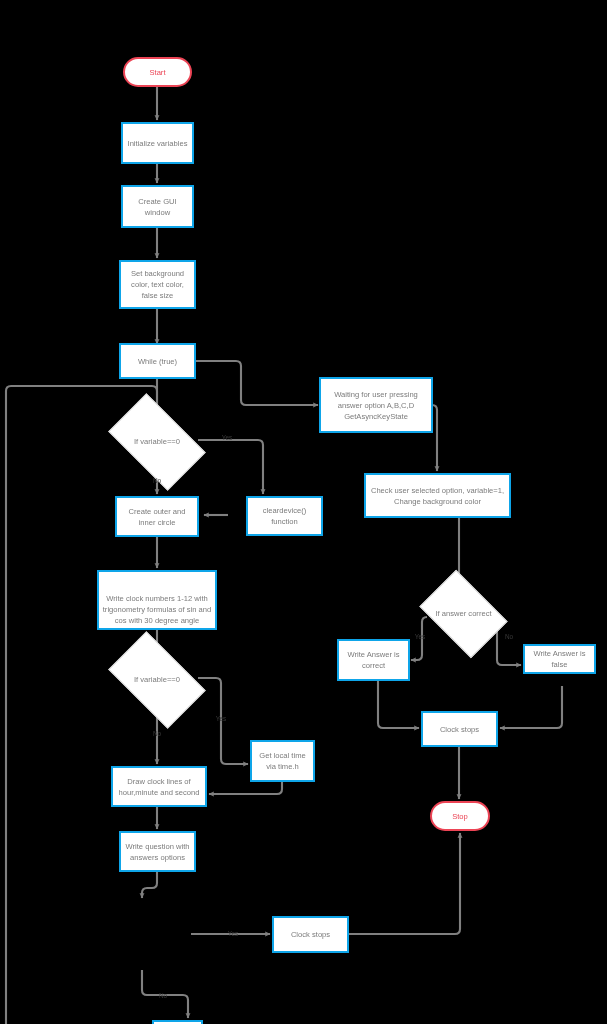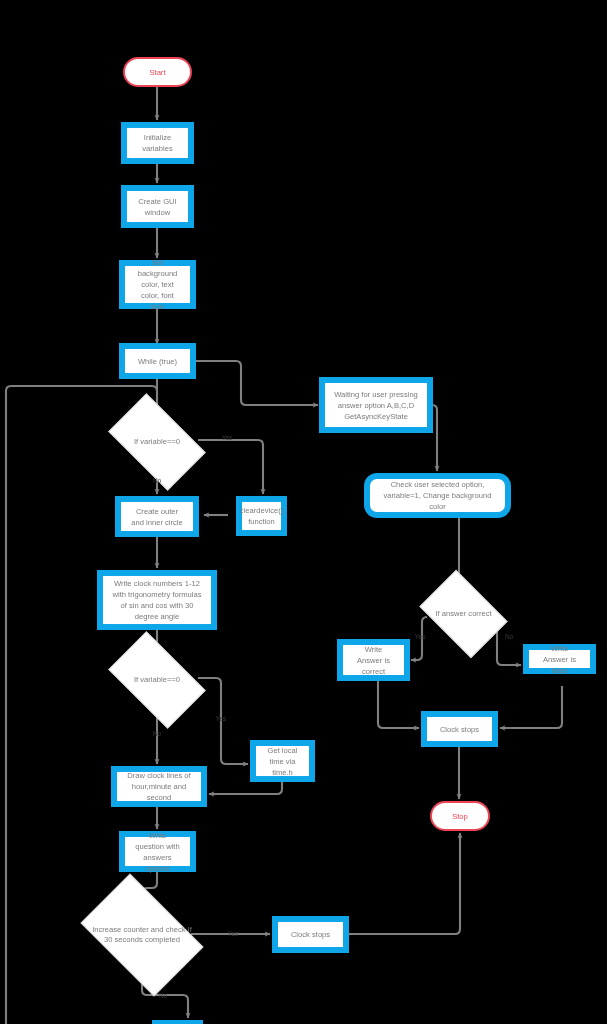--- a/index.html
+++ b/index.html
@@ -39,25 +39,25 @@
     box-sizing: border-box;
     display: flex;
     align-items: center;
     justify-content: center;
     text-align: center;
   }
 
   
   .node-process {
     background: #ffffff;
-    border: 6px solid #0ea5e9;
+    border: 2px solid #0ea5e9;
     color: #7b7b7b;
     font-size: 7.6px;
     line-height: 11px;
-    padding: 2px 9px;
+    padding: 2px 3px;
   }
 
   
   .node-terminal {
     background: #ffffff;
     border: 2px solid #ec4455;
     border-radius: 999px;
     color: #ec4455;
     font-size: 7.6px;
     line-height: 11px;
@@ -177,33 +177,33 @@
 
     <div class="node node-process" style="left:121px; top:75px; width:73px; height:42px;">
       <span>Initialize variables</span>
     </div>
 
     <div class="node node-process" style="left:121px; top:138px; width:73px; height:43px;">
       <span>Create GUI window</span>
     </div>
 
     <div class="node node-process" style="left:119px; top:213px; width:77px; height:49px;">
-      <span>Set background color, text color, font size</span>
+      <span>Set background color, text color, false size</span>
     </div>
 
     <div class="node node-process" style="left:119px; top:296px; width:77px; height:36px;">
       <span>While (true)</span>
     </div>
 
     <div class="node node-decision" style="left:115px; top:368px; width:84px; height:54px;">
       <div class="diamond-shape"></div>
       <div class="diamond-label">If variable==0</div>
     </div>
 
-    <div class="node node-process" style="left:236px; top:449px; width:51px; height:40px;justify-content:center;">
+    <div class="node node-process" style="left:246px; top:449px; width:77px; height:40px;justify-content:center;">
       <span>cleardevice() function</span>
     </div>
 
     <div class="node node-process" style="left:115px; top:449px; width:84px; height:41px;">
       <span>Create outer and inner circle</span>
     </div>
 
     <div class="node node-process" style="left:97px; top:523px; width:120px; height:60px;align-items:flex-end;">
       <span>Write clock numbers 1-12 with trigonometry formulas of sin and cos with 30 degree angle</span>
     </div>
@@ -218,38 +218,34 @@
     </div>
 
     <div class="node node-process" style="left:119px; top:784px; width:77px; height:41px;">
       <span>Write question with answers options</span>
     </div>
 
     <div class="node node-process" style="left:111px; top:719px; width:96px; height:41px;">
       <span>Draw clock lines of hour,minute and second</span>
     </div>
 
-    <div class="node node-decision" style="left:90px; top:853px; width:104px; height:70px;">
-      <div class="diamond-shape"></div>
-      <div class="diamond-label">Increase counter and check If 30 seconds completed</div>
-    </div>
 
     <div class="node node-process" style="left:272px; top:869px; width:77px; height:37px;">
       <span>Clock stops</span>
     </div>
 
     <div class="node node-process" style="left:152px; top:973px; width:51px; height:35px;">
       <span>delay 1 second</span>
     </div>
 
     <div class="node node-process" style="left:319px; top:330px; width:114px; height:56px;">
       <span>Waiting for user pressing answer option A,B,C,D GetAsyncKeyState</span>
     </div>
 
-    <div class="node node-process" style="left:364px; top:426px; width:147px; height:45px;border-radius:13px;">
+    <div class="node node-process" style="left:364px; top:426px; width:147px; height:45px;">
       <span>Check user selected option, variable=1, Change background color</span>
     </div>
 
     <div class="node node-decision" style="left:427px; top:541px; width:73px; height:52px;">
       <div class="diamond-shape"></div>
       <div class="diamond-label">If answer correct</div>
     </div>
 
     <div class="node node-process" style="left:337px; top:592px; width:73px; height:42px;">
       <span>Write Answer is correct</span>

